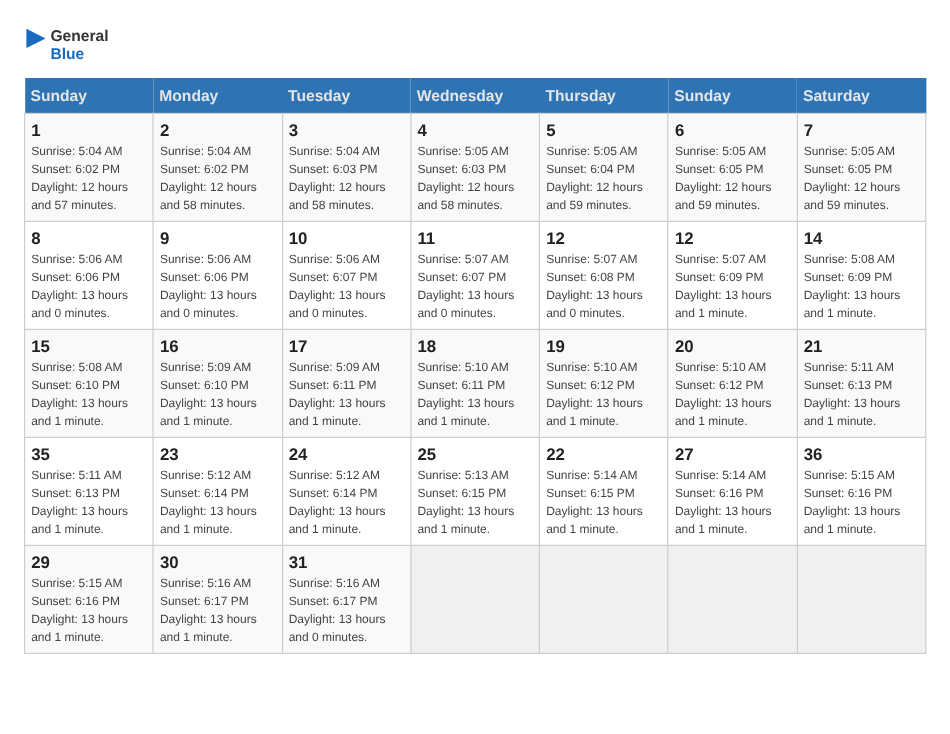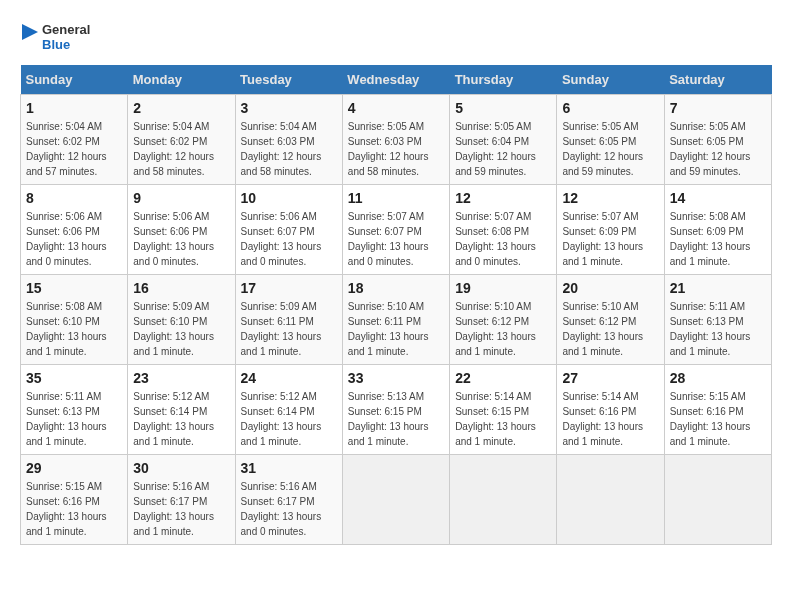--- a/index.html
+++ b/index.html
@@ -248,39 +248,39 @@
           Sunrise: 5:12 AM<br>Sunset: 6:14 PM<br>Daylight: 13 hours and 1 minute.
         </div>
         </td>
         <td>
           <span class="day-num">24</span>
         <div class="day-info">
           Sunrise: 5:12 AM<br>Sunset: 6:14 PM<br>Daylight: 13 hours and 1 minute.
         </div>
         </td>
         <td>
-          <span class="day-num">33</span>
+          <span class="day-num">25</span>
         <div class="day-info">
           Sunrise: 5:13 AM<br>Sunset: 6:15 PM<br>Daylight: 13 hours and 1 minute.
         </div>
         </td>
         <td>
           <span class="day-num">22</span>
         <div class="day-info">
           Sunrise: 5:14 AM<br>Sunset: 6:15 PM<br>Daylight: 13 hours and 1 minute.
         </div>
         </td>
         <td>
           <span class="day-num">27</span>
         <div class="day-info">
           Sunrise: 5:14 AM<br>Sunset: 6:16 PM<br>Daylight: 13 hours and 1 minute.
         </div>
         </td>
         <td>
-          <span class="day-num">28</span>
+          <span class="day-num">36</span>
         <div class="day-info">
           Sunrise: 5:15 AM<br>Sunset: 6:16 PM<br>Daylight: 13 hours and 1 minute.
         </div>
         </td>
       </tr>
       <tr>
         <td>
           <span class="day-num">29</span>
         <div class="day-info">
           Sunrise: 5:15 AM<br>Sunset: 6:16 PM<br>Daylight: 13 hours and 1 minute.

